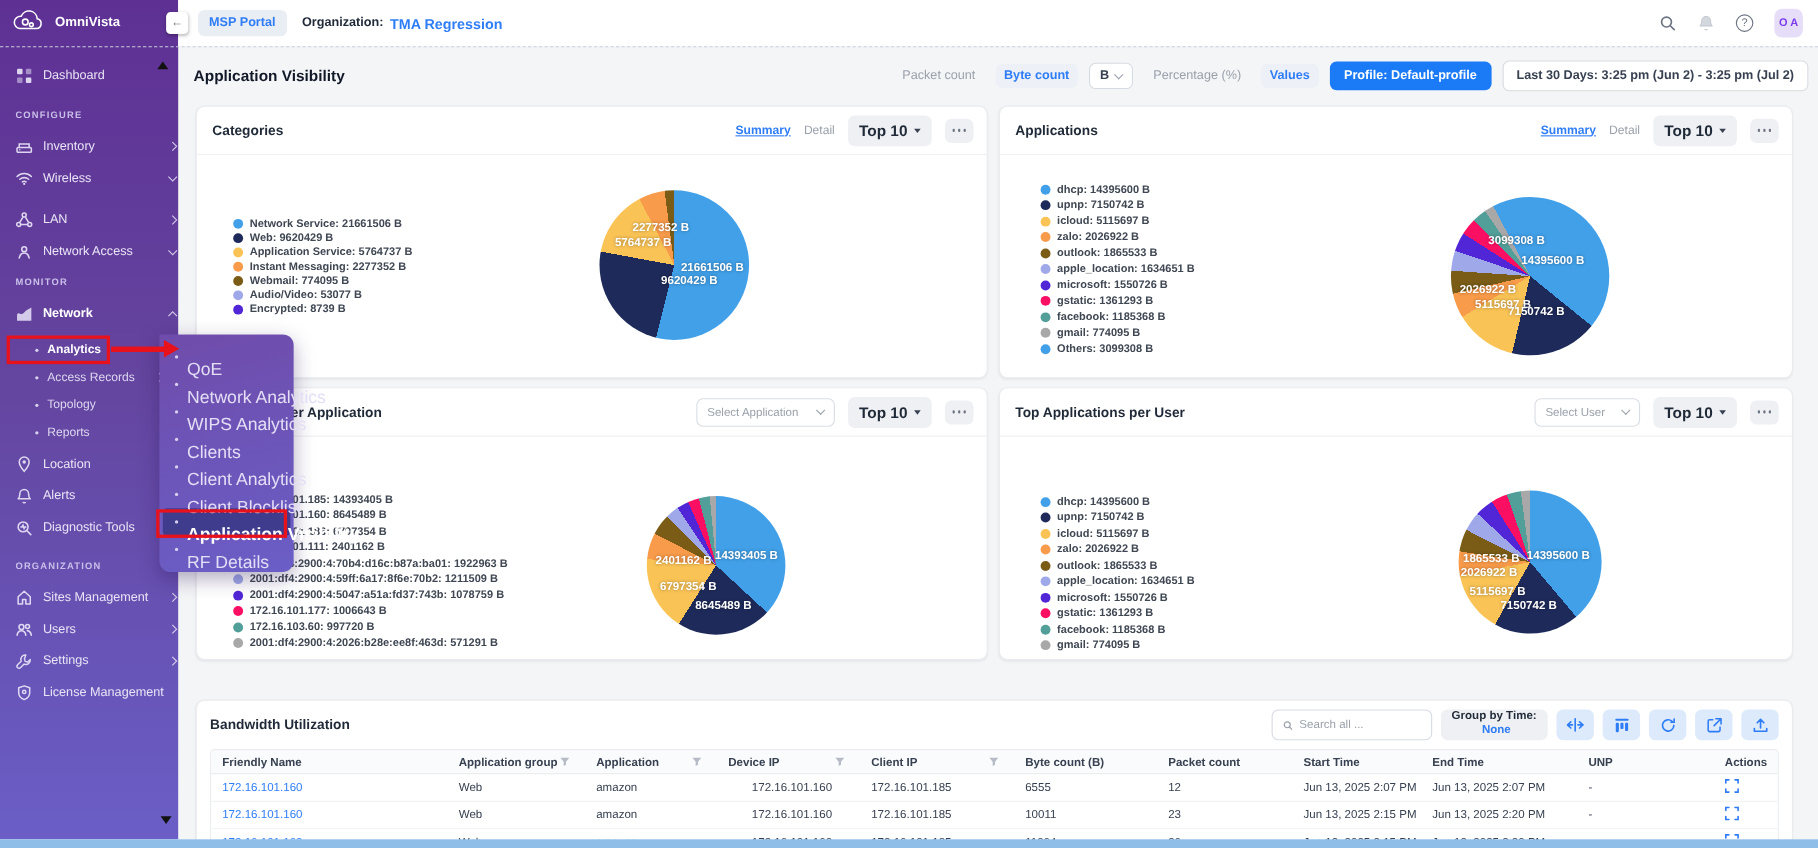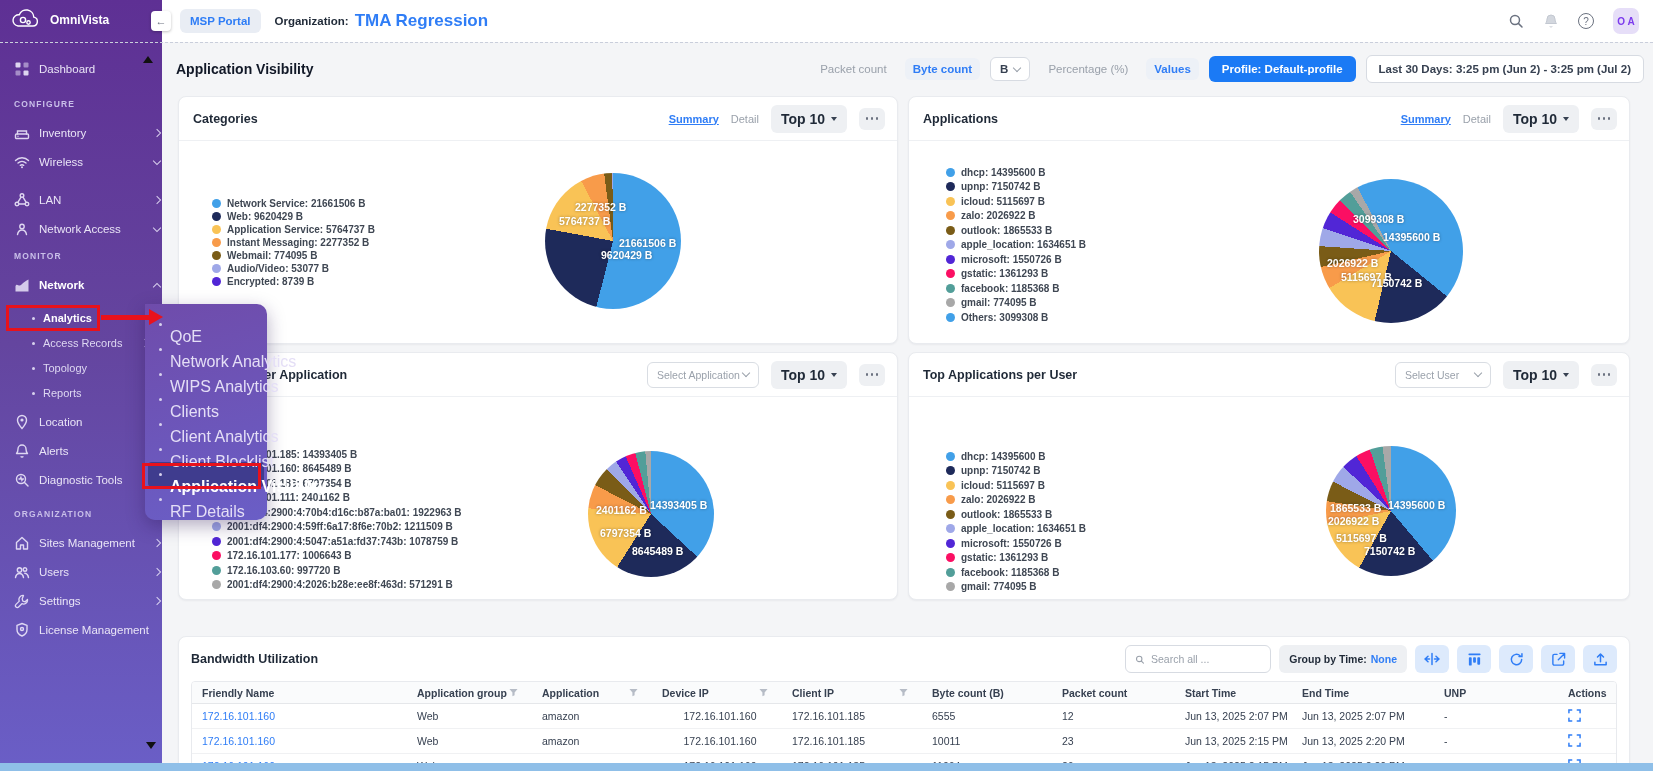--- a/index.html
+++ b/index.html
@@ -44,21 +44,21 @@
   .anno { position: absolute; border: 3px solid #e8121c; z-index: 50; }
   .anno-arrow-body { position: absolute; left: 101px; top: 315px; width: 50px; height: 5px; background: #e8121c; z-index: 50; }
   .anno-arrow-head { position: absolute; left: 149px; top: 309px; width: 0; height: 0; z-index: 50;
                      border-top: 8px solid transparent; border-bottom: 8px solid transparent; border-left: 14px solid #e8121c; }
 
   
   .topbar { position: absolute; left: 162px; top: 0; width: 1491px; height: 42px; background: #fff; display: flex; align-items: center; padding: 0 14px 0 18px; z-index: 6; }
   .dashed-line { position: absolute; left: 0; top: 42px; width: 1653px; border-top: 1px dashed #c9cedb; z-index: 9; }
   .msp-chip { background: #e9edf4; color: #2f7df6; font-size: 11.5px; font-weight: bold; padding: 6px 10px; border-radius: 6px; cursor: pointer; }
   .org-label { margin-left: 14px; color: #1f2937; font-size: 11.5px; font-weight: bold; }
-  .org-value { margin-left: 6px; color: #2f7df6; font-size: 17px; font-weight: bold; cursor: pointer; }
+  .org-value { margin-left: 6px; color: #2f7df6; font-size: 13px; font-weight: bold; cursor: pointer; }
   .topbar-right { margin-left: auto; display: flex; align-items: center; gap: 19px; }
   .tb-icon { color: #6b7280; cursor: pointer; display: flex; align-items: center; }
   .help-circle { width: 16px; height: 16px; border: 1.4px solid #6b7280; border-radius: 50%; font-size: 10px; display: flex; align-items: center; justify-content: center; }
   .avatar { width: 26px; height: 26px; border-radius: 7px; background: #e6def8; color: #7c3aed; font-size: 10px; font-weight: bold; display: flex; align-items: center; justify-content: center; cursor: pointer; }
 
   
   .main { position: absolute; left: 162px; top: 42px; width: 1491px; height: 721px; background: #f4f5f7; }
   .page-header { position: absolute; left: 14px; top: 6px; width: 1468px; height: 42px; display: flex; align-items: center; }
   .page-title { font-size: 14px; font-weight: bold; color: #111827; }
   .ph-right { margin-left: auto; display: flex; align-items: center; gap: 10px; }
@@ -91,21 +91,21 @@
   .pie { position: absolute; border-radius: 50%; }
   .plabel { position: absolute; font-size: 10.5px; font-weight: bold; color: #fff; text-shadow: 0 0 3px rgba(0,0,0,.4); white-space: nowrap; }
 
   
   .bw-head { position: absolute; left: 12px; right: 12px; top: 6px; height: 32px; display: flex; align-items: center; }
   .bw-title { font-size: 12.5px; font-weight: bold; color: #1f2937; }
   .bw-right { margin-left: auto; display: flex; align-items: center; gap: 8px; }
   .search-box { display: flex; align-items: center; gap: 6px; width: 146px; height: 28px; border: 1px solid #d7dbe2; border-radius: 6px; padding: 0 9px; background: #fff; }
   .search-box input { border: none; outline: none; width: 100%; font-size: 10.5px; color: #374151; font-family: "Liberation Sans", sans-serif; }
   .search-box input::placeholder { color: #9aa1ab; }
-  .groupby { display: flex; align-items: center; background: #eef0f3; border-radius: 6px; height: 28px; padding: 0 10px; font-size: 10.5px; cursor: pointer; }
+  .groupby { display: flex; align-items: center; background: #eef0f3; border-radius: 6px; height: 28px; padding: 0 10px; font-size: 10.5px; cursor: pointer; flex-direction: column; }
   .groupby .g1 { color: #1f2937; font-weight: bold; }
   .groupby .g2 { color: #2f7df6; font-weight: bold; margin-left: 4px; }
   .tool-btn { width: 34px; height: 28px; background: #ddeafc; border-radius: 6px; display: flex; align-items: center; justify-content: center; cursor: pointer; }
 
   .tbl { position: absolute; left: 12px; right: 12px; top: 44px; border: 1px solid #e8eaee; border-radius: 4px 4px 0 0; overflow: hidden; background: #fff; }
   .thead { display: flex; background: #fafbfc; border-bottom: 1px solid #e5e7ea; height: 22px; align-items: center; }
   .th { font-size: 10.5px; font-weight: bold; color: #374151; padding: 0 4px 0 10px; display: flex; align-items: center; white-space: nowrap; }
   .funnel { margin-left: auto; margin-right: 10px; flex: 0 0 9px; }
   .trow { display: flex; height: 25px; align-items: center; border-bottom: 1px solid #f0f1f3; background: #fff; }
   .c { font-size: 10.5px; color: #374151; padding: 0 4px 0 10px; white-space: nowrap; overflow: hidden; }
@@ -476,21 +476,21 @@
 
           <span class="plabel" style="left: 52px; top: 98px;">7150742 B</span>
 
       </div>
     </section>
 
     <section class="panel" style="left:16px;top:310px;width:720px;height:248px">
       <div class="p-head">
         <span class="p-title">Top Users per Application</span>
         <div class="p-controls">
-          <span class="select-dd" style="width:112px">
+          <span class="select-dd" style="width:126px">
               <span>Select Application</span>
               <span class="chev d gray" style="margin-left:auto"></span>
             </span>
           <span class="topn">
               <span>Top 10</span>
               <span class="caret-dn"></span>
             </span>
           <span class="dots-btn">
               <i></i>
               <i></i>

